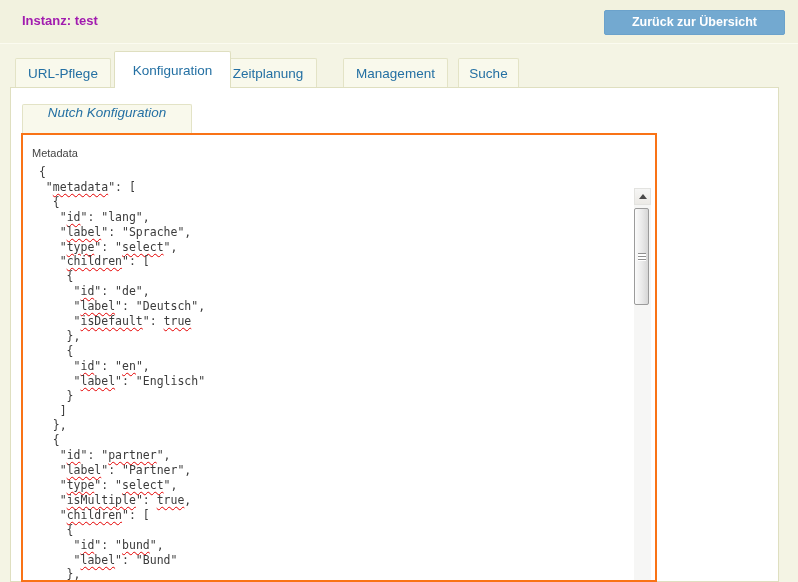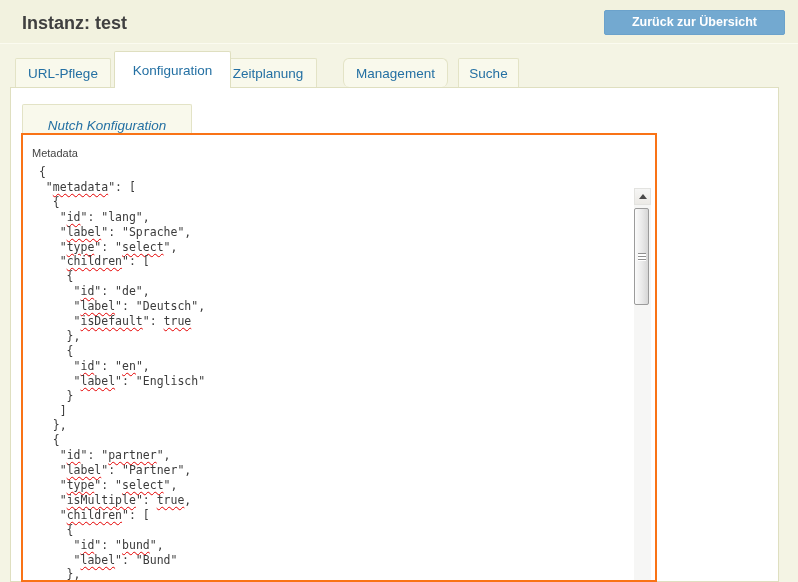--- a/index.html
+++ b/index.html
@@ -11,21 +11,21 @@
   }
   .page { position: absolute; inset: 0; }
 
   
   .header-bar {
     position: absolute; left: 0; top: 0; width: 798px; height: 43px;
     background: #f2f2df; border-bottom: 1px solid #fbfbf0;
   }
   .page-title {
     position: absolute; left: 22px; top: 13px;
-    font-size: 18px; font-weight: bold; color: #404040;
+    font-size: 13px; font-weight: bold; color: #a21caf;
   }
   .back-button {
     position: absolute; right: 13px; top: 10px; height: 25px;
     background: #73a9d0; color: #ffffff;
     font-family: "Liberation Sans", sans-serif;
     font-size: 12.5px; font-weight: bold;
     border: 1px solid #6ba2cb; border-radius: 2px;
     padding: 0 27px; line-height: 23px; cursor: pointer;
   }
 
@@ -40,21 +40,21 @@
   .tab.active   { top: 51px; height: 37px; background: #ffffff; border-color: #dfdfc0; z-index: 3; }
 
   
   .outer-panel {
     position: absolute; left: 10px; top: 87px; width: 769px; height: 495px;
     background: #ffffff; border: 1px solid #dfdfc0; box-sizing: border-box; z-index: 2;
   }
 
   
   .subtab {
-    position: absolute; display: flex; align-items: flex-end; justify-content: center;
+    position: absolute; display: flex; align-items: flex-start; justify-content: center;
     background: #f9f9ec; border: 1px solid #e3e3c6; border-bottom: none;
     color: #2470a3; font-size: 13.5px; font-style: italic; cursor: pointer;
     box-sizing: border-box; z-index: 4; border-radius: 2px 2px 0 0;
   }
   .subtab.inactive { top: 104px; height: 29px; }
   .subtab.active   { top: 98px; height: 36px; background: #ffffff; border-color: #dfdfc0; font-weight: bold; z-index: 5; }
 
   
   .inner-panel {
     position: absolute; left: 21px; top: 133px; width: 636px; height: 449px;
@@ -122,21 +122,21 @@
 
   <div class="tab active" style="left:114px; width:117px;">
       <span>Konfiguration</span>
     </div>
   <div class="tab inactive" style="left:15px;  width:96px;">
       <span>URL-Pflege</span>
     </div>
   <div class="tab inactive" style="left:219px; width:98px;">
       <span>Zeitplanung</span>
     </div>
-  <div class="tab inactive" style="left:343px; width:105px;border-radius:6px;">
+  <div class="tab inactive" style="left:343px; width:105px;">
       <span>Management</span>
     </div>
   <div class="tab inactive" style="left:458px; width:61px;">
       <span>Suche</span>
     </div>
 
   <div class="outer-panel"></div>
 
   <div class="subtab inactive" style="left:22px;  width:170px;">
       <span>Nutch Konfiguration</span>

